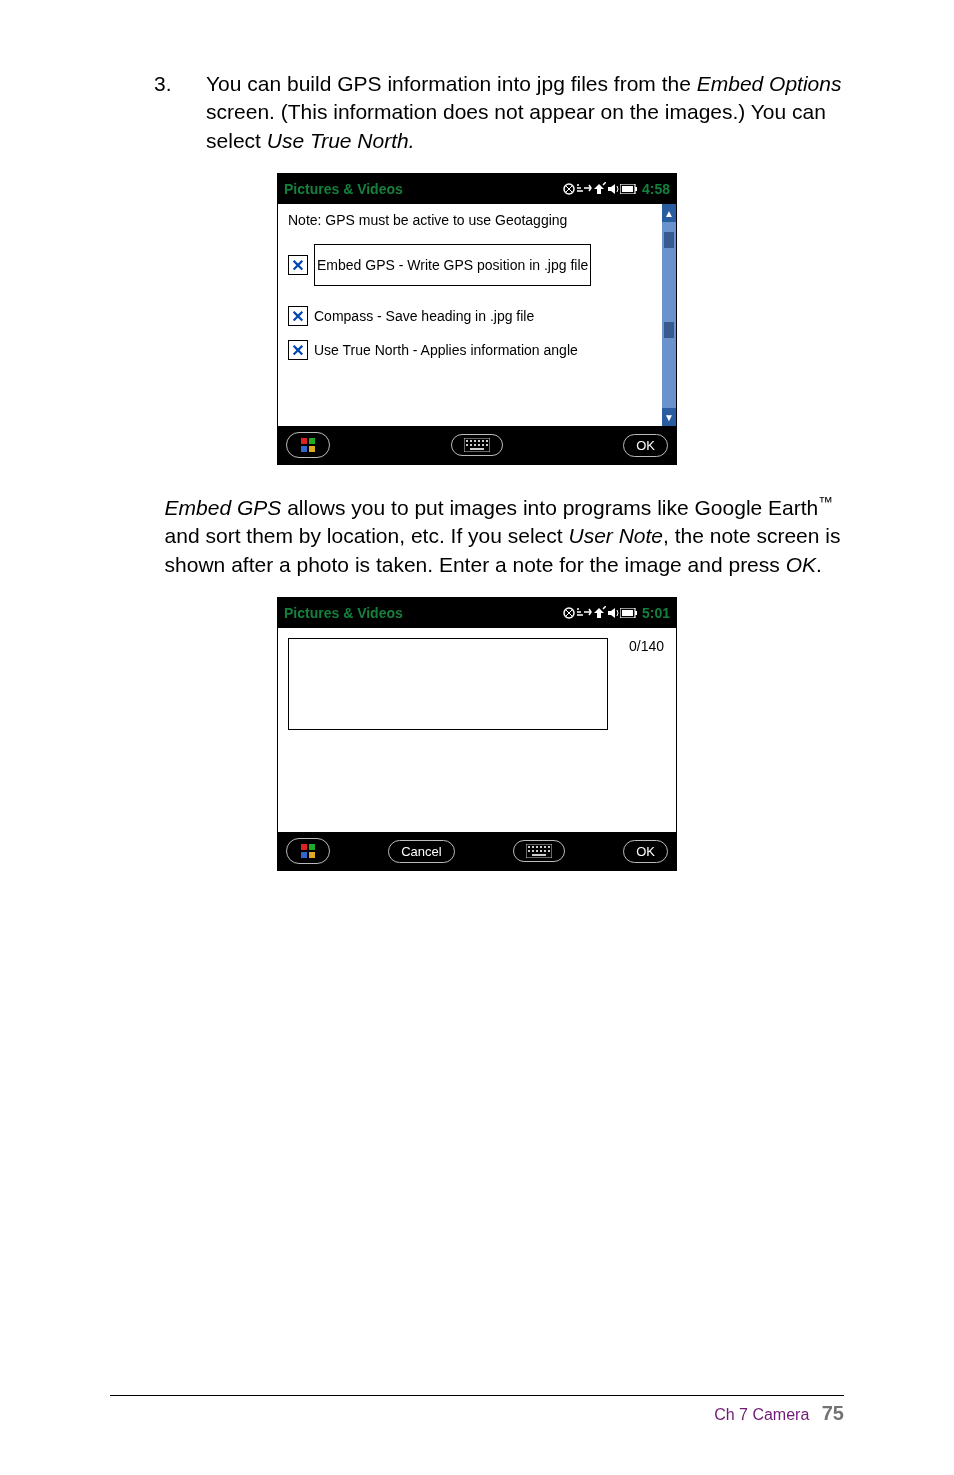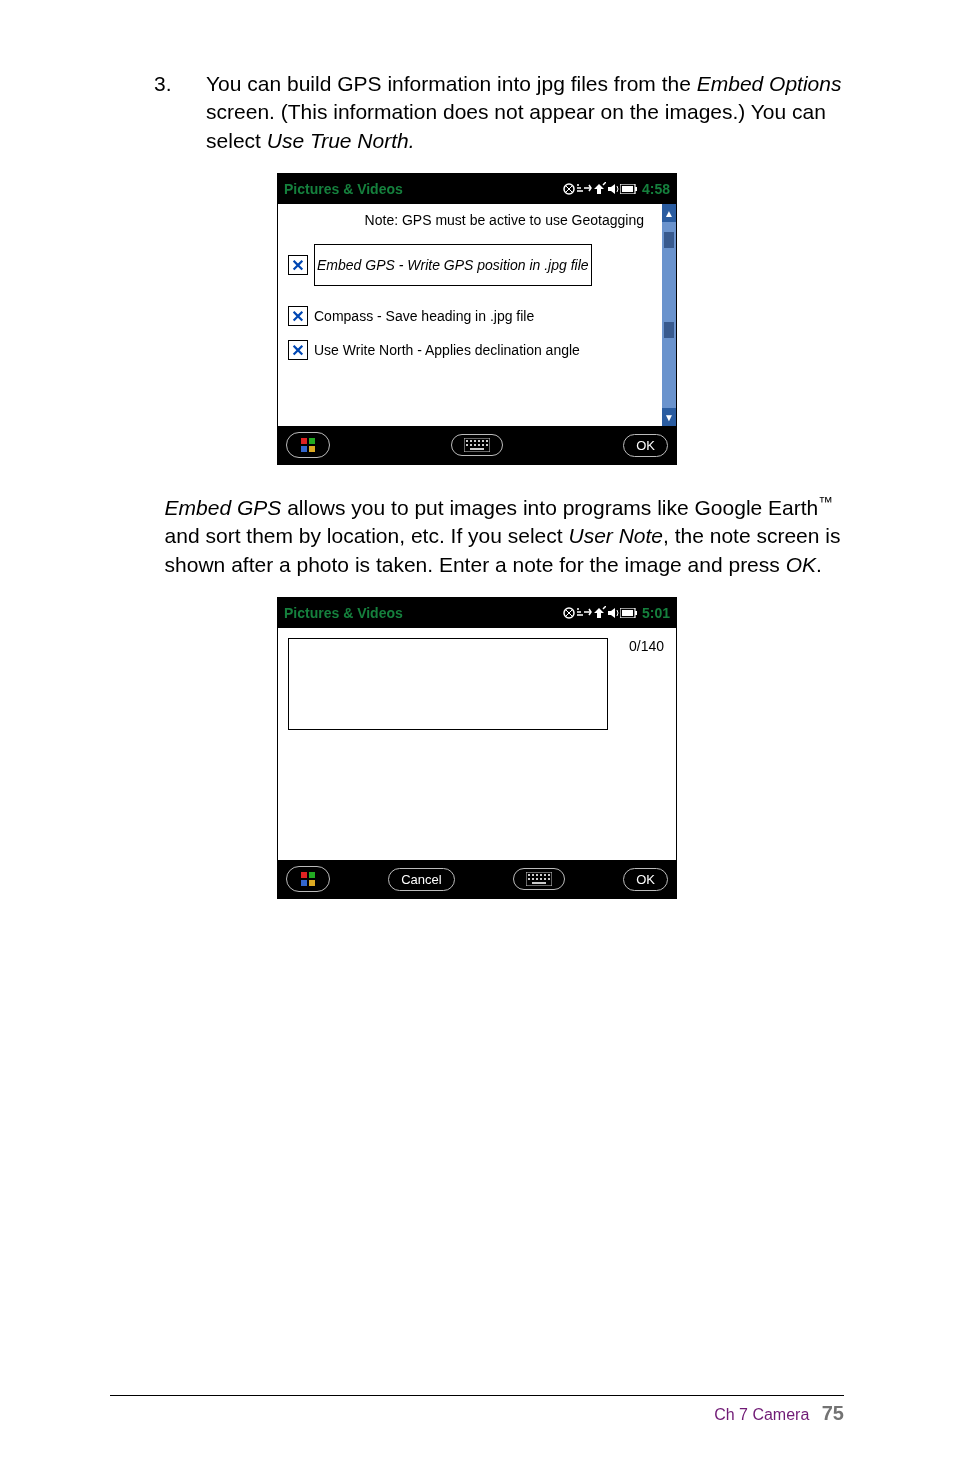--- a/index.html
+++ b/index.html
@@ -63,21 +63,20 @@
     border-right: 0;
   }
   .tab.current { background: #3a3a3a; font-weight: bold; }
   .tab.arrow { width: 24px; justify-content: center; background: #555; }
   .body-area {
     background: #fff;
     color: #000;
     font-family: Tahoma, Arial, sans-serif;
     font-size: 14px;
     position: relative;
-    text-align: right;
   }
   .scroll-gutter {
     position: absolute;
     right: 0; top: 0; bottom: 0;
     width: 14px;
     display: flex;
     flex-direction: column;
     align-items: stretch;
   }
   .scroll-btn {
@@ -98,21 +97,21 @@
   }
   .chk {
     width: 20px; height: 20px;
     border: 1px solid #000;
     display: flex; align-items: center; justify-content: center;
     font-weight: bold;
     color: #0047b3;
     font-size: 16px;
     background: #fff;
   }
-  .label-box { border: 1px solid #000; padding: 12px 2px; display: inline-block; font-style: italic; }
+  .label-box { border: 1px solid #000; padding: 12px 2px; display: inline-block; }
   .bbar {
     background: #000;
     height: 38px;
     display: flex;
     align-items: center;
     justify-content: space-between;
     padding: 0 8px;
     gap: 8px;
   }
   .pill {
@@ -121,21 +120,21 @@
     border-radius: 14px;
     padding: 3px 12px;
     font-size: 13px;
     font-family: Tahoma, Arial, sans-serif;
     display: flex; align-items: center; justify-content: center; gap: 4px;
     min-width: 36px;
     background: #000;
   }
   .pill.flag { min-width: 34px; }
   .pill.center { min-width: 48px; }
-  .note-input-wrap { padding: 10px 10px; height: 232px; position: relative; }
+  .note-input-wrap { padding: 10px 10px; height: 204px; position: relative; }
   .note-input {
     border: 1px solid #000;
     height: 92px;
     width: 320px;
     position: relative;
   }
   .note-count {
     position: absolute;
     right: 12px;
     top: 10px;
@@ -199,21 +198,21 @@
     <div class="opt-row">
       <span class="chk">✕</span>
       <span class="label-box">Embed GPS - Write GPS position in .jpg file</span>
     </div>
     <div class="opt-row">
       <span class="chk">✕</span>
       <span>Compass - Save heading in .jpg file</span>
     </div>
     <div class="opt-row" style="padding-top:4px;padding-bottom:4px;">
       <span class="chk">✕</span>
-      <span>Use Write North - Applies declination angle</span>
+      <span>Use True North - Applies information angle</span>
     </div>
 
     <div class="scroll-gutter">
       <div class="scroll-btn">▲</div>
       <div class="scroll-track">
         <div class="scroll-dots" style="top:10px"></div>
         <div class="scroll-dots" style="top:100px"></div>
       </div>
       <div class="scroll-btn">▼</div>
     </div>

